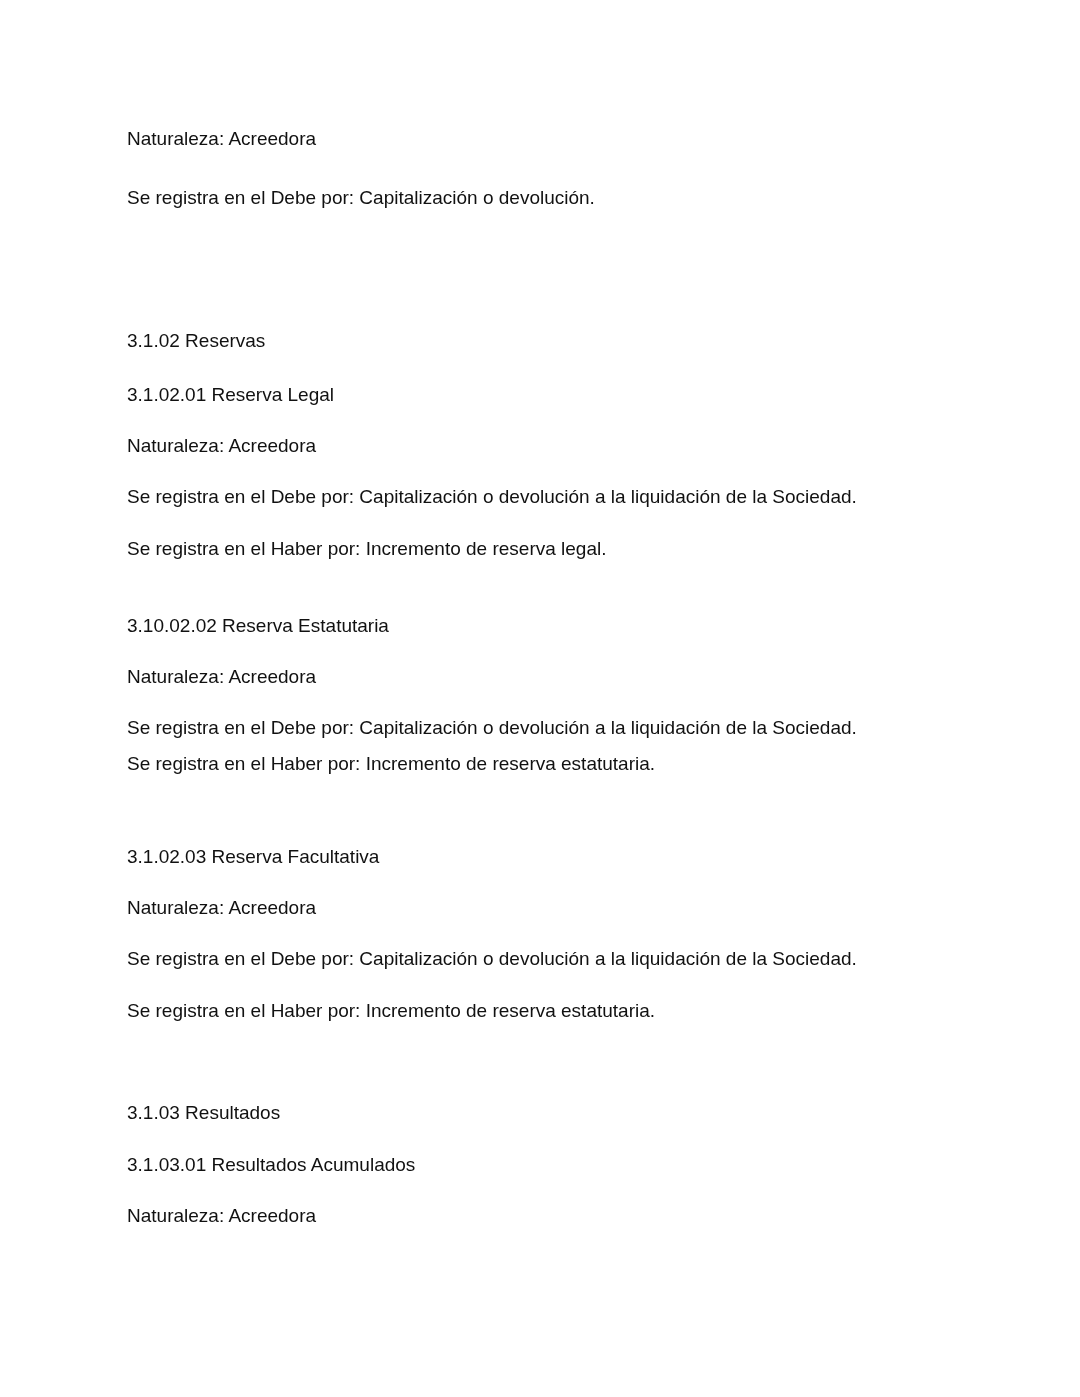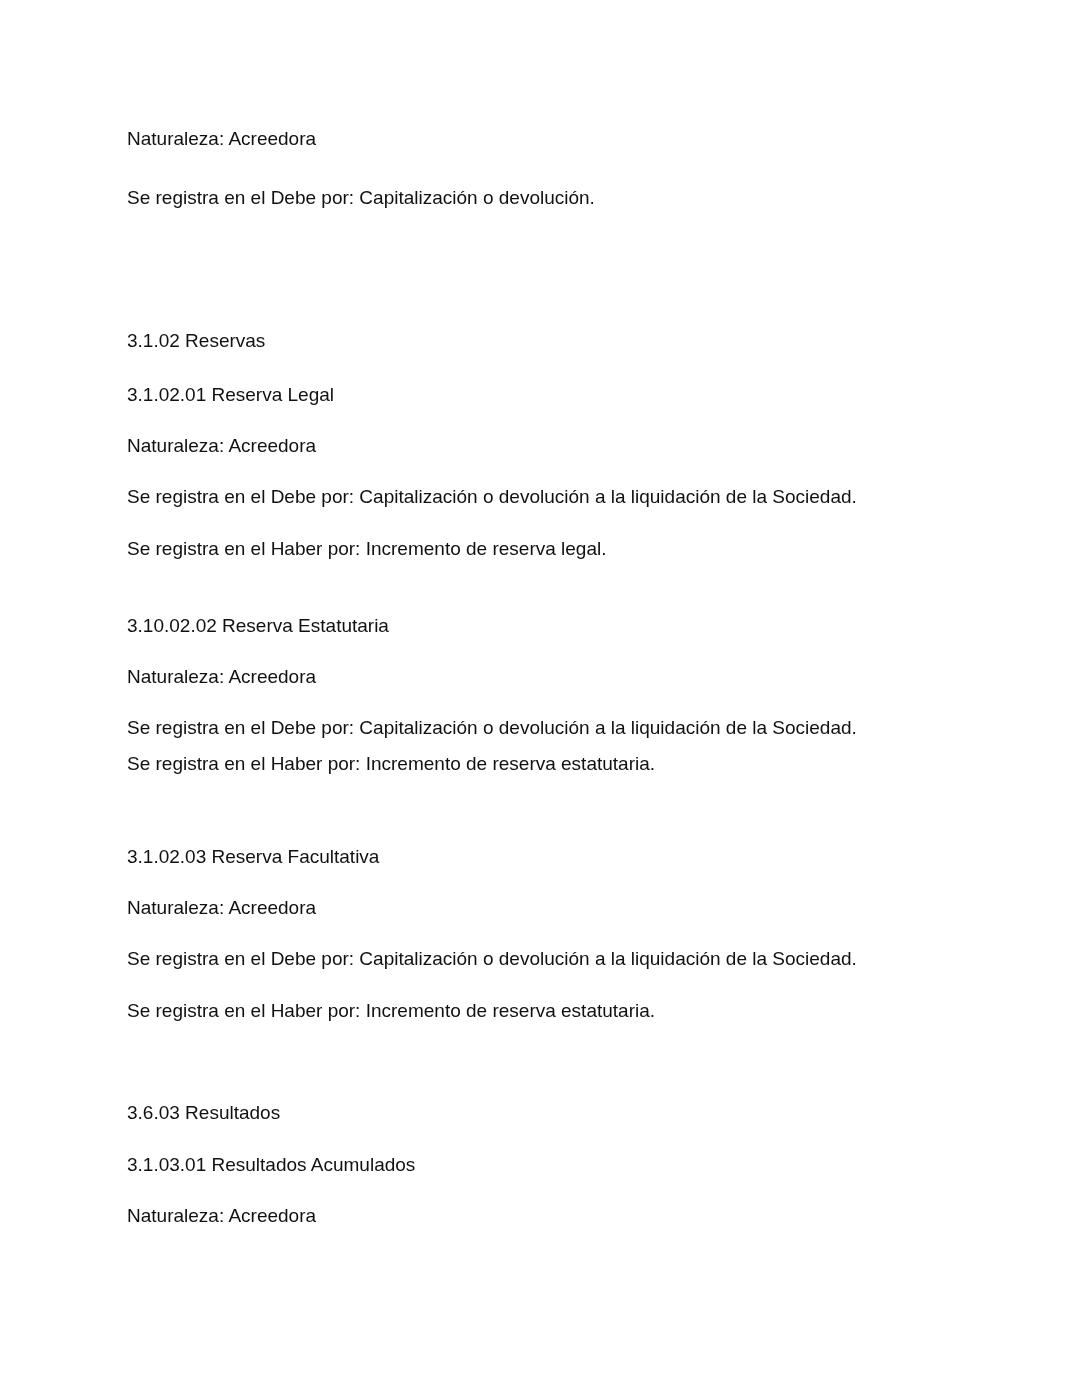--- a/index.html
+++ b/index.html
@@ -31,16 +31,16 @@
   <div class="line" style="top:614px">3.10.02.02 Reserva Estatutaria</div>
   <div class="line" style="top:665px">Naturaleza: Acreedora</div>
   <div class="line" style="top:716px">Se registra en el Debe por: Capitalización o devolución a la liquidación de la Sociedad.</div>
   <div class="line" style="top:752px">Se registra en el Haber por: Incremento de reserva estatutaria.</div>
 
   <div class="line" style="top:845px">3.1.02.03 Reserva Facultativa</div>
   <div class="line" style="top:896px">Naturaleza: Acreedora</div>
   <div class="line" style="top:947px">Se registra en el Debe por: Capitalización o devolución a la liquidación de la Sociedad.</div>
   <div class="line" style="top:999px">Se registra en el Haber por: Incremento de reserva estatutaria.</div>
 
-  <div class="line" style="top:1101px">3.6.03 Resultados</div>
+  <div class="line" style="top:1101px">3.1.03 Resultados</div>
   <div class="line" style="top:1153px">3.1.03.01 Resultados Acumulados</div>
   <div class="line" style="top:1204px">Naturaleza: Acreedora</div>
 </div>
 
 </body></html>

